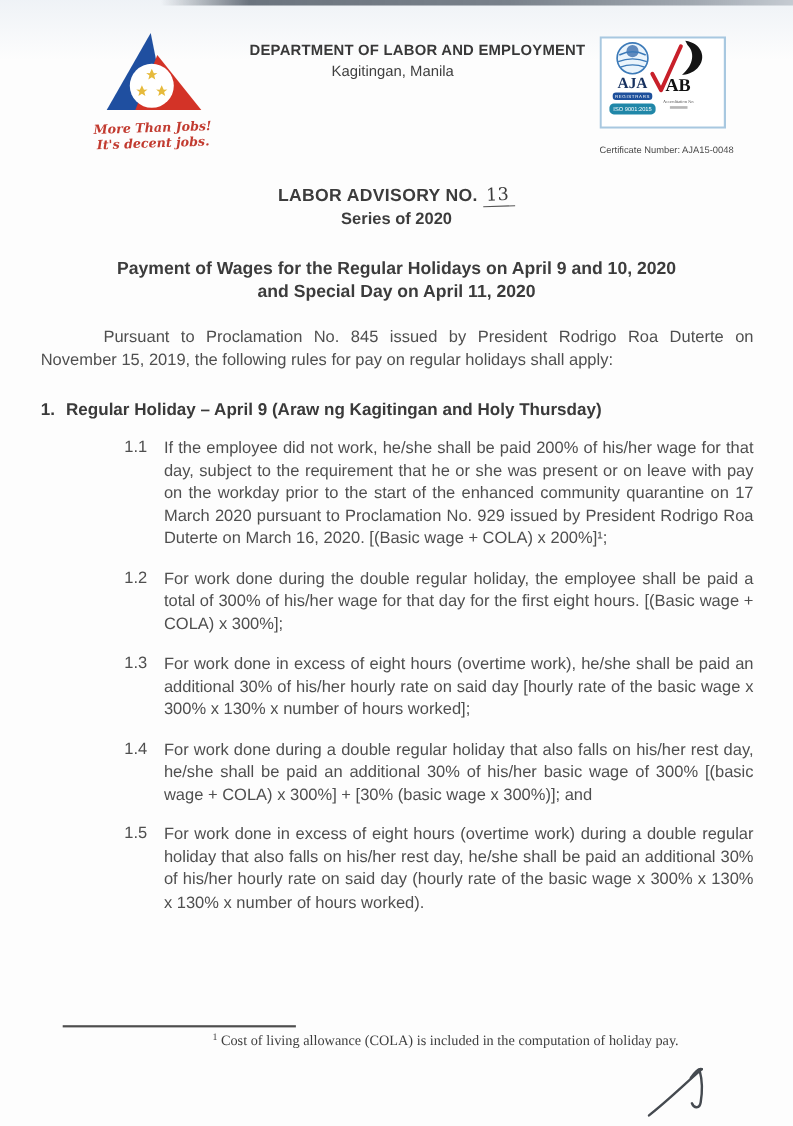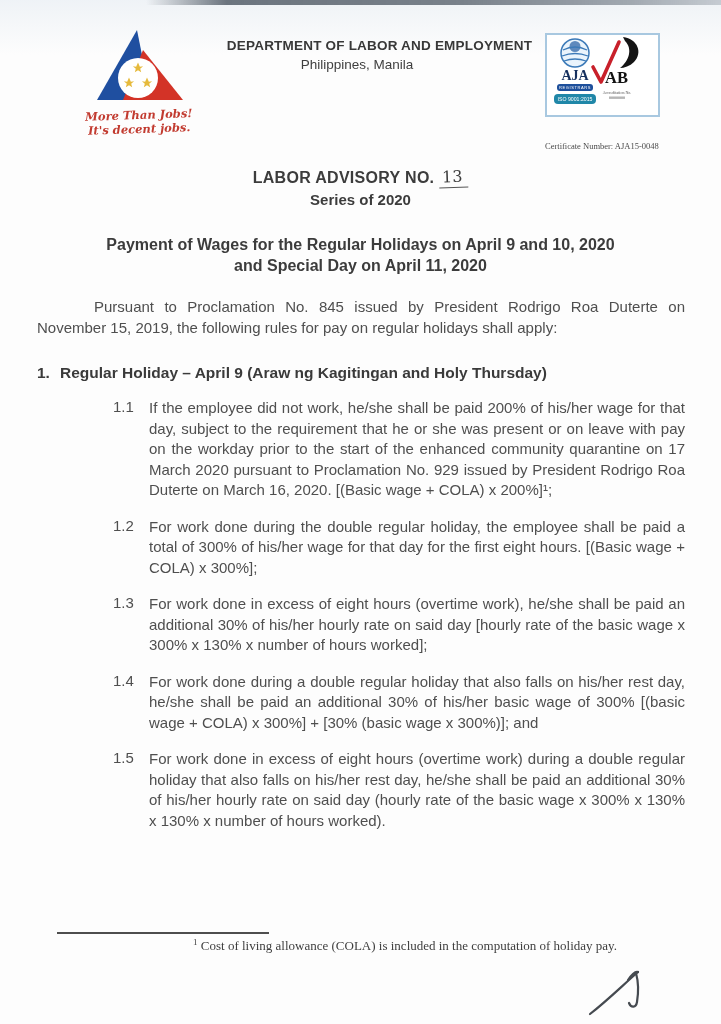--- a/index.html
+++ b/index.html
@@ -48,22 +48,22 @@
     position: absolute; left: 50%; top: 34px;
     transform: translateX(-51%);
     text-align: center; white-space: nowrap; color: #3f3f3f;
   }
   .hc-line1 { font-size: 13.5px; }
   .hc-line2 { font-size: 13.5px; font-weight: bold; margin-top: 4px; letter-spacing: 0.2px; color: #383838; padding-left: 45px; }
   .hc-line3 { font-size: 13.5px; margin-top: 4px; }
 
   .cert-badge { position: absolute; left: 545px; top: 33px; width: 118px; text-align: left; }
   .cert-number {
-    font-family: Liberation Serif, serif;
-    font-size: 8.5px; color: #4a4a4a; margin-top: 20px; white-space: nowrap;
+    font-family: Liberation Sans, sans-serif;
+    font-size: 8.5px; color: #4a4a4a; margin-top: 9px; white-space: nowrap;
   }
 
   
   .adv-head { text-align: center; margin-top: 16px; color: #3c3c3c; }
   .adv-line1 { font-size: 16px; font-weight: bold; letter-spacing: 0.3px; }
   .adv-num {
     display: inline-block;
     font-family: "DejaVu Serif", serif;
     font-size: 16px; font-weight: normal;
     border-bottom: 1.6px solid #555;
@@ -120,21 +120,21 @@
         <use href="#star" transform="translate(56,55) scale(1.35)" fill="#e6ba3c"></use>
       </svg>
       <div class="dole-tagline">
         <div>More Than Jobs!</div>
         <div>It's decent jobs.</div>
       </div>
     </div>
 
     <div class="header-center">
       <div class="hc-line2">DEPARTMENT OF LABOR AND EMPLOYMENT</div>
-      <div class="hc-line3">Philippines, Manila</div>
+      <div class="hc-line3">Kagitingan, Manila</div>
     </div>
 
     <div class="cert-badge">
       <svg width="115" height="84" viewBox="0 0 115 84">
         <rect x="1" y="1" width="113" height="82" fill="#ffffff" stroke="#a8c8e0" stroke-width="2"></rect>
 
         <circle cx="30" cy="20" r="14" fill="#eaf4fc" stroke="#3c7ab8" stroke-width="1.5"></circle>
         <circle cx="30" cy="13.5" r="5.5" fill="#2f66a8" opacity="0.75"></circle>
         <path d="M18,17 Q30,11 42,17" fill="none" stroke="#3c7ab8" stroke-width="1.3"></path>
         <path d="M17,23 Q30,18 43,23" fill="none" stroke="#3c7ab8" stroke-width="1.3"></path>

